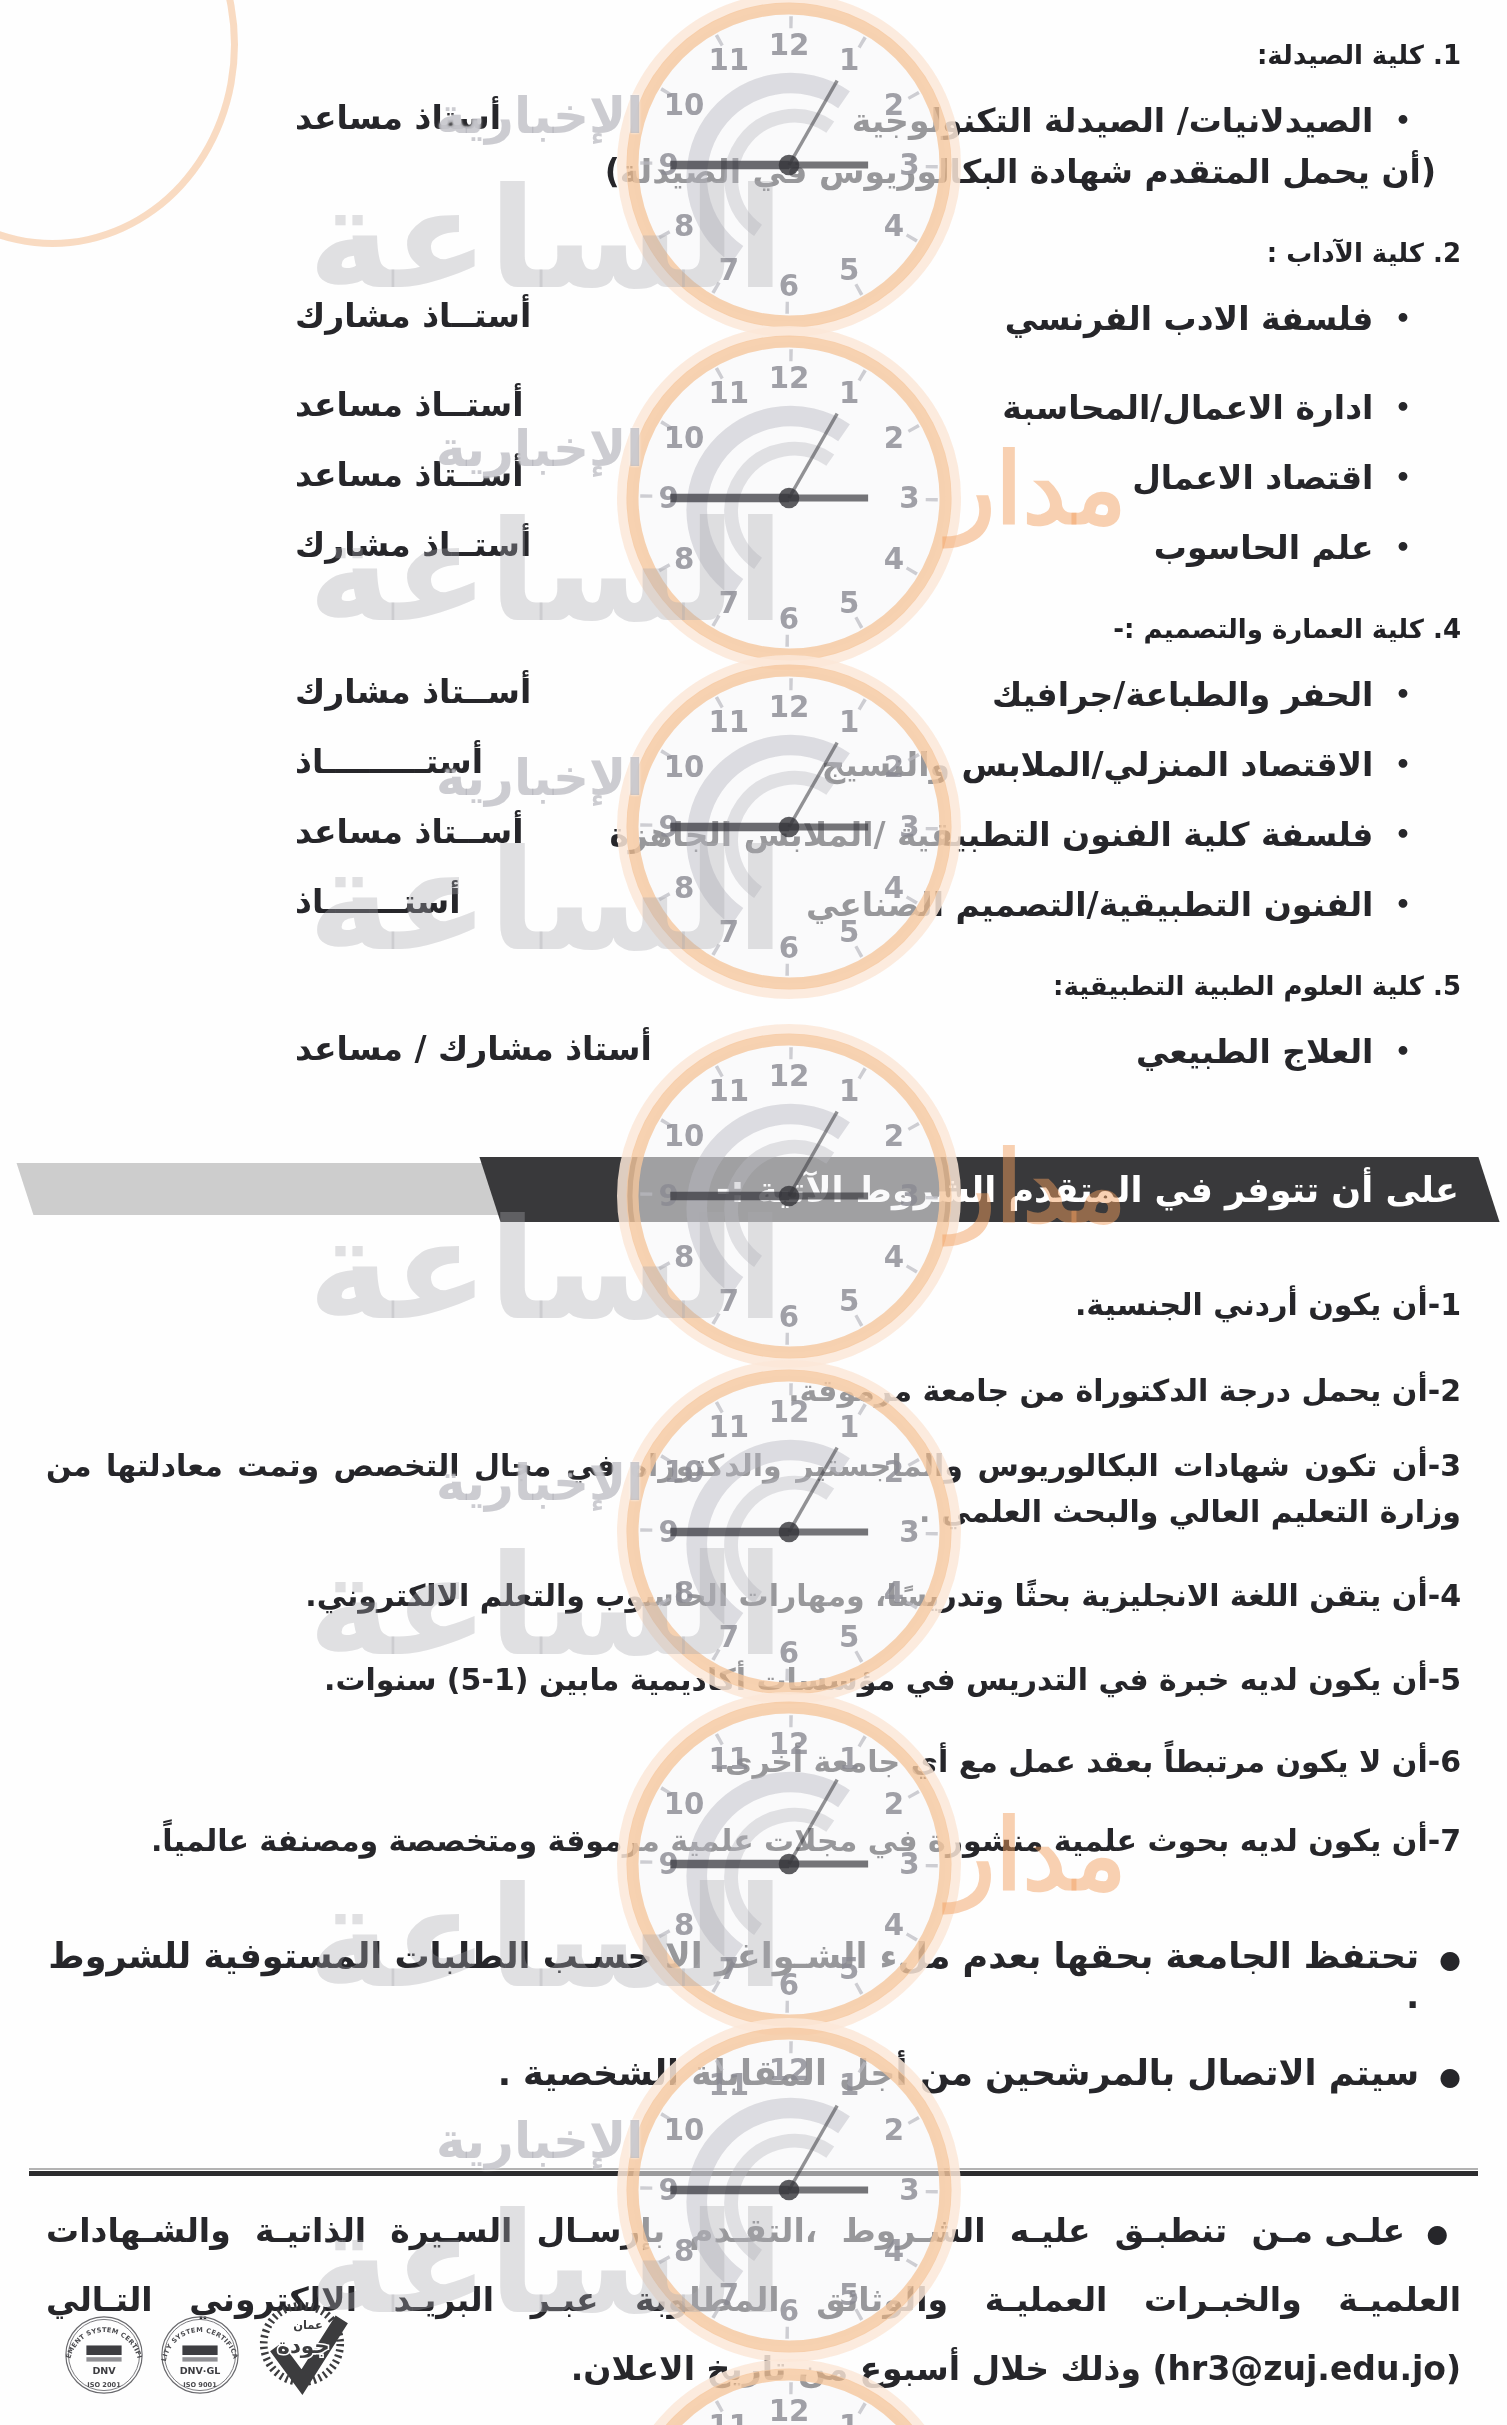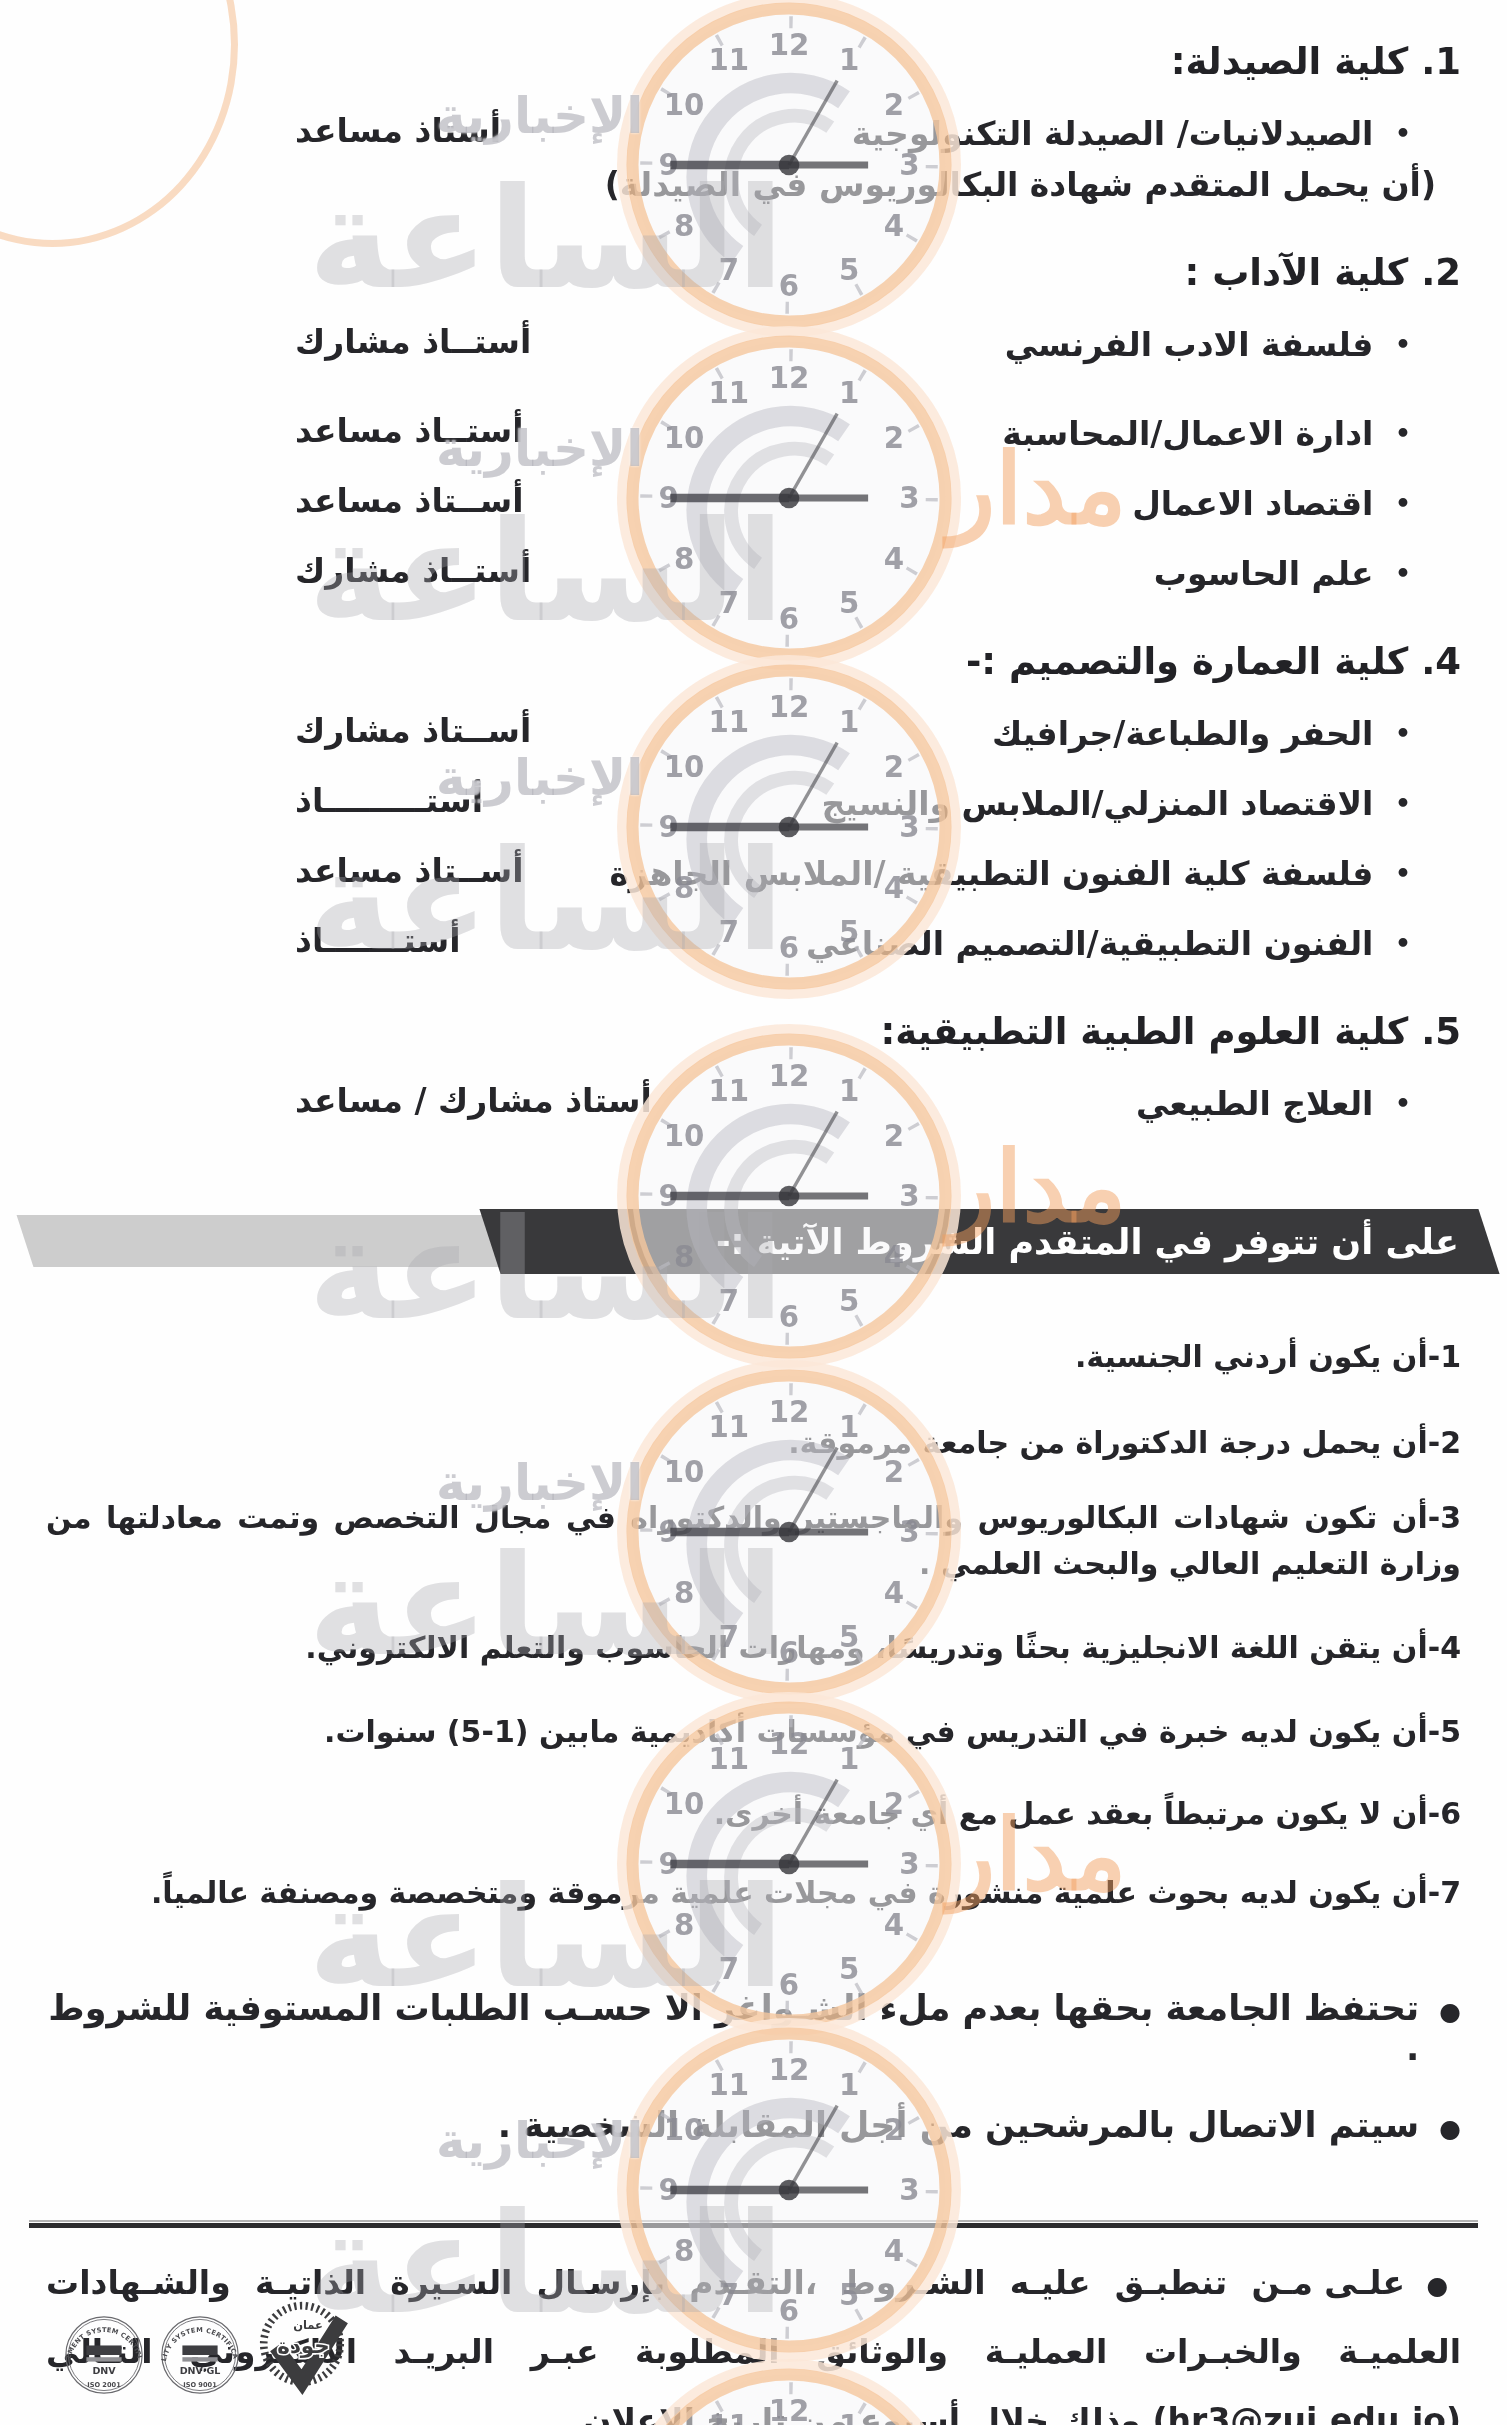--- a/index.html
+++ b/index.html
@@ -18,21 +18,21 @@
   .wm-madar{position:absolute;left:331px;top:115px;font-size:98px;font-weight:bold;
         color:rgba(242,158,94,0.48);line-height:1;white-space:nowrap;font-family:Liberation Serif, serif;}
   .wm-akh{position:absolute;left:-181px;top:98px;font-size:50px;font-weight:bold;
         color:rgba(170,170,178,0.6);text-shadow:0 0 2.5px rgba(255,255,255,0.9);
         line-height:1;white-space:nowrap;}
   
   .content{position:absolute;inset:0;z-index:1;padding-top:40px;}
   .pad{margin-left:46px;margin-right:46px;}
   .sec{margin-top:47px;}
   .sec:first-child{margin-top:0;}
-  .sec-h{font-size:37px;font-weight:bold;color:#222226;}
+  .sec-h{font-size:26px;font-weight:bold;color:#222226;}
   .row{display:flex;justify-content:space-between;align-items:baseline;
        margin-top:28px;margin-right:50px;padding-left:249px;
        font-size:33px;font-weight:bold;}
   .spec{display:flex;gap:21.6px;align-items:center;}
   .blt{font-size:25px;line-height:1;}
   .rank{min-width:283px;text-align:left;white-space:nowrap;}
   .note{margin-top:11.6px;margin-right:25px;text-align:right;
         font-size:33px;font-weight:bold;}
   
   .banner{position:relative;height:67px;margin-top:86px;}

